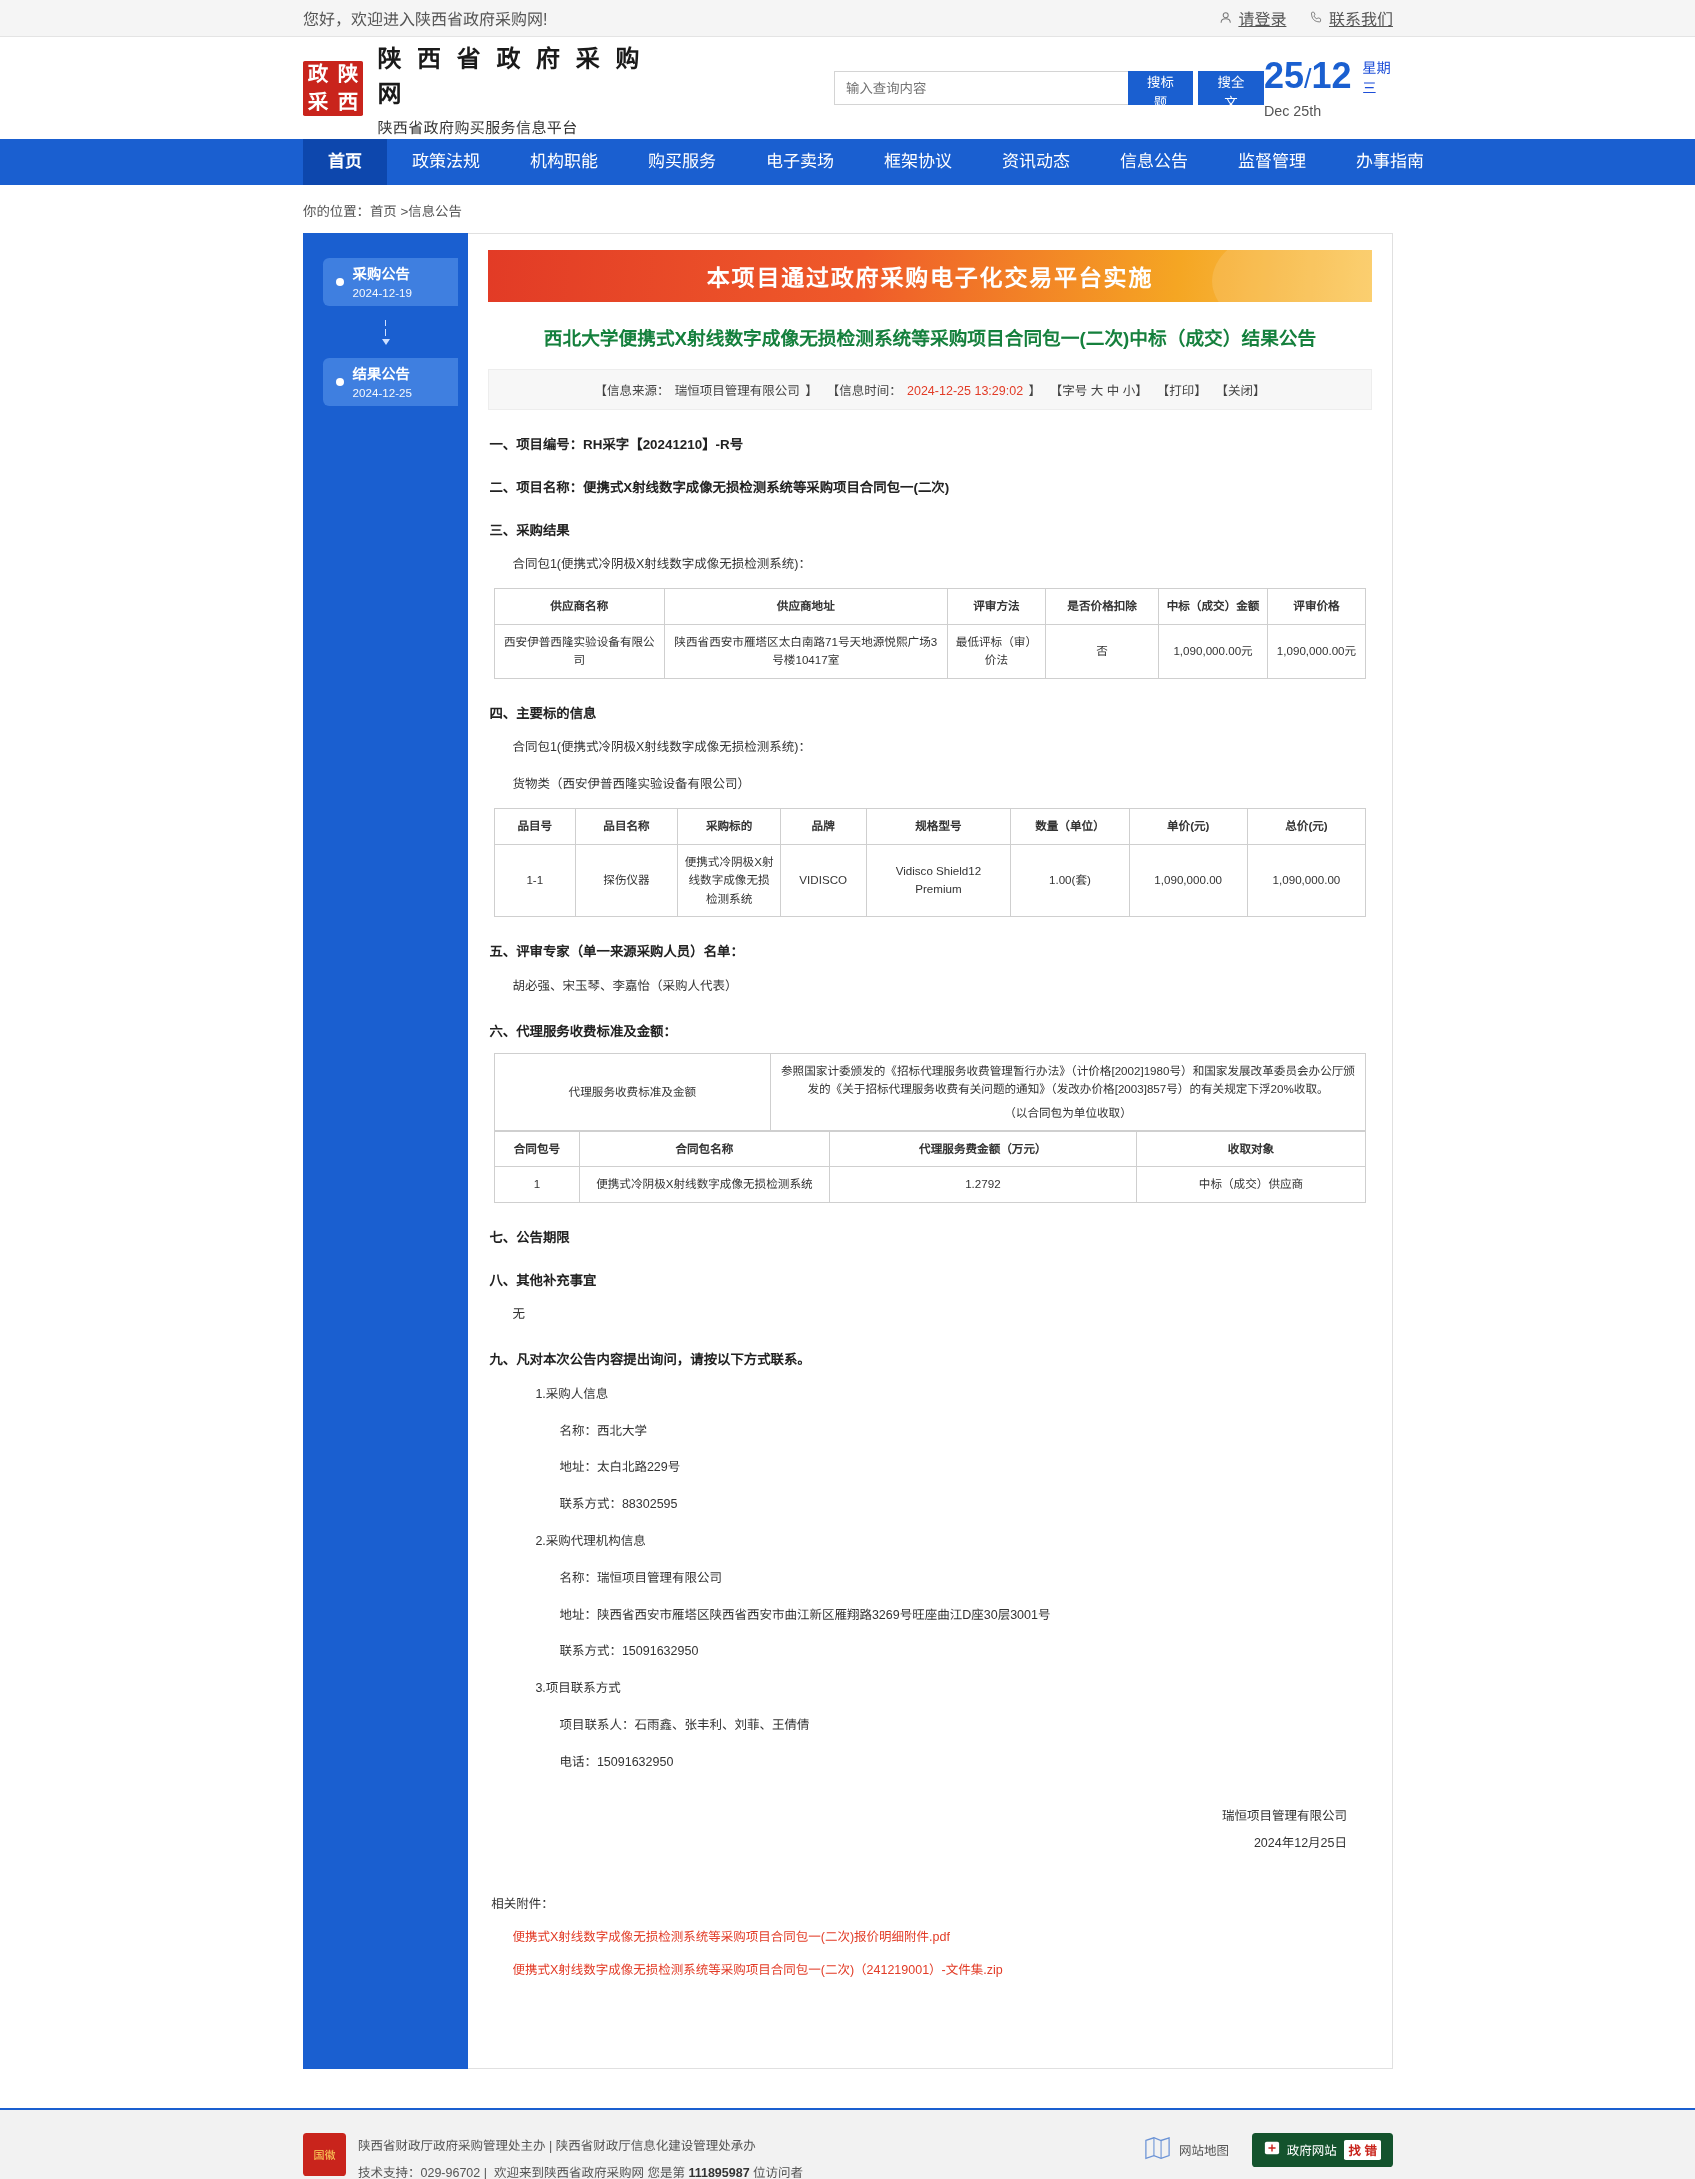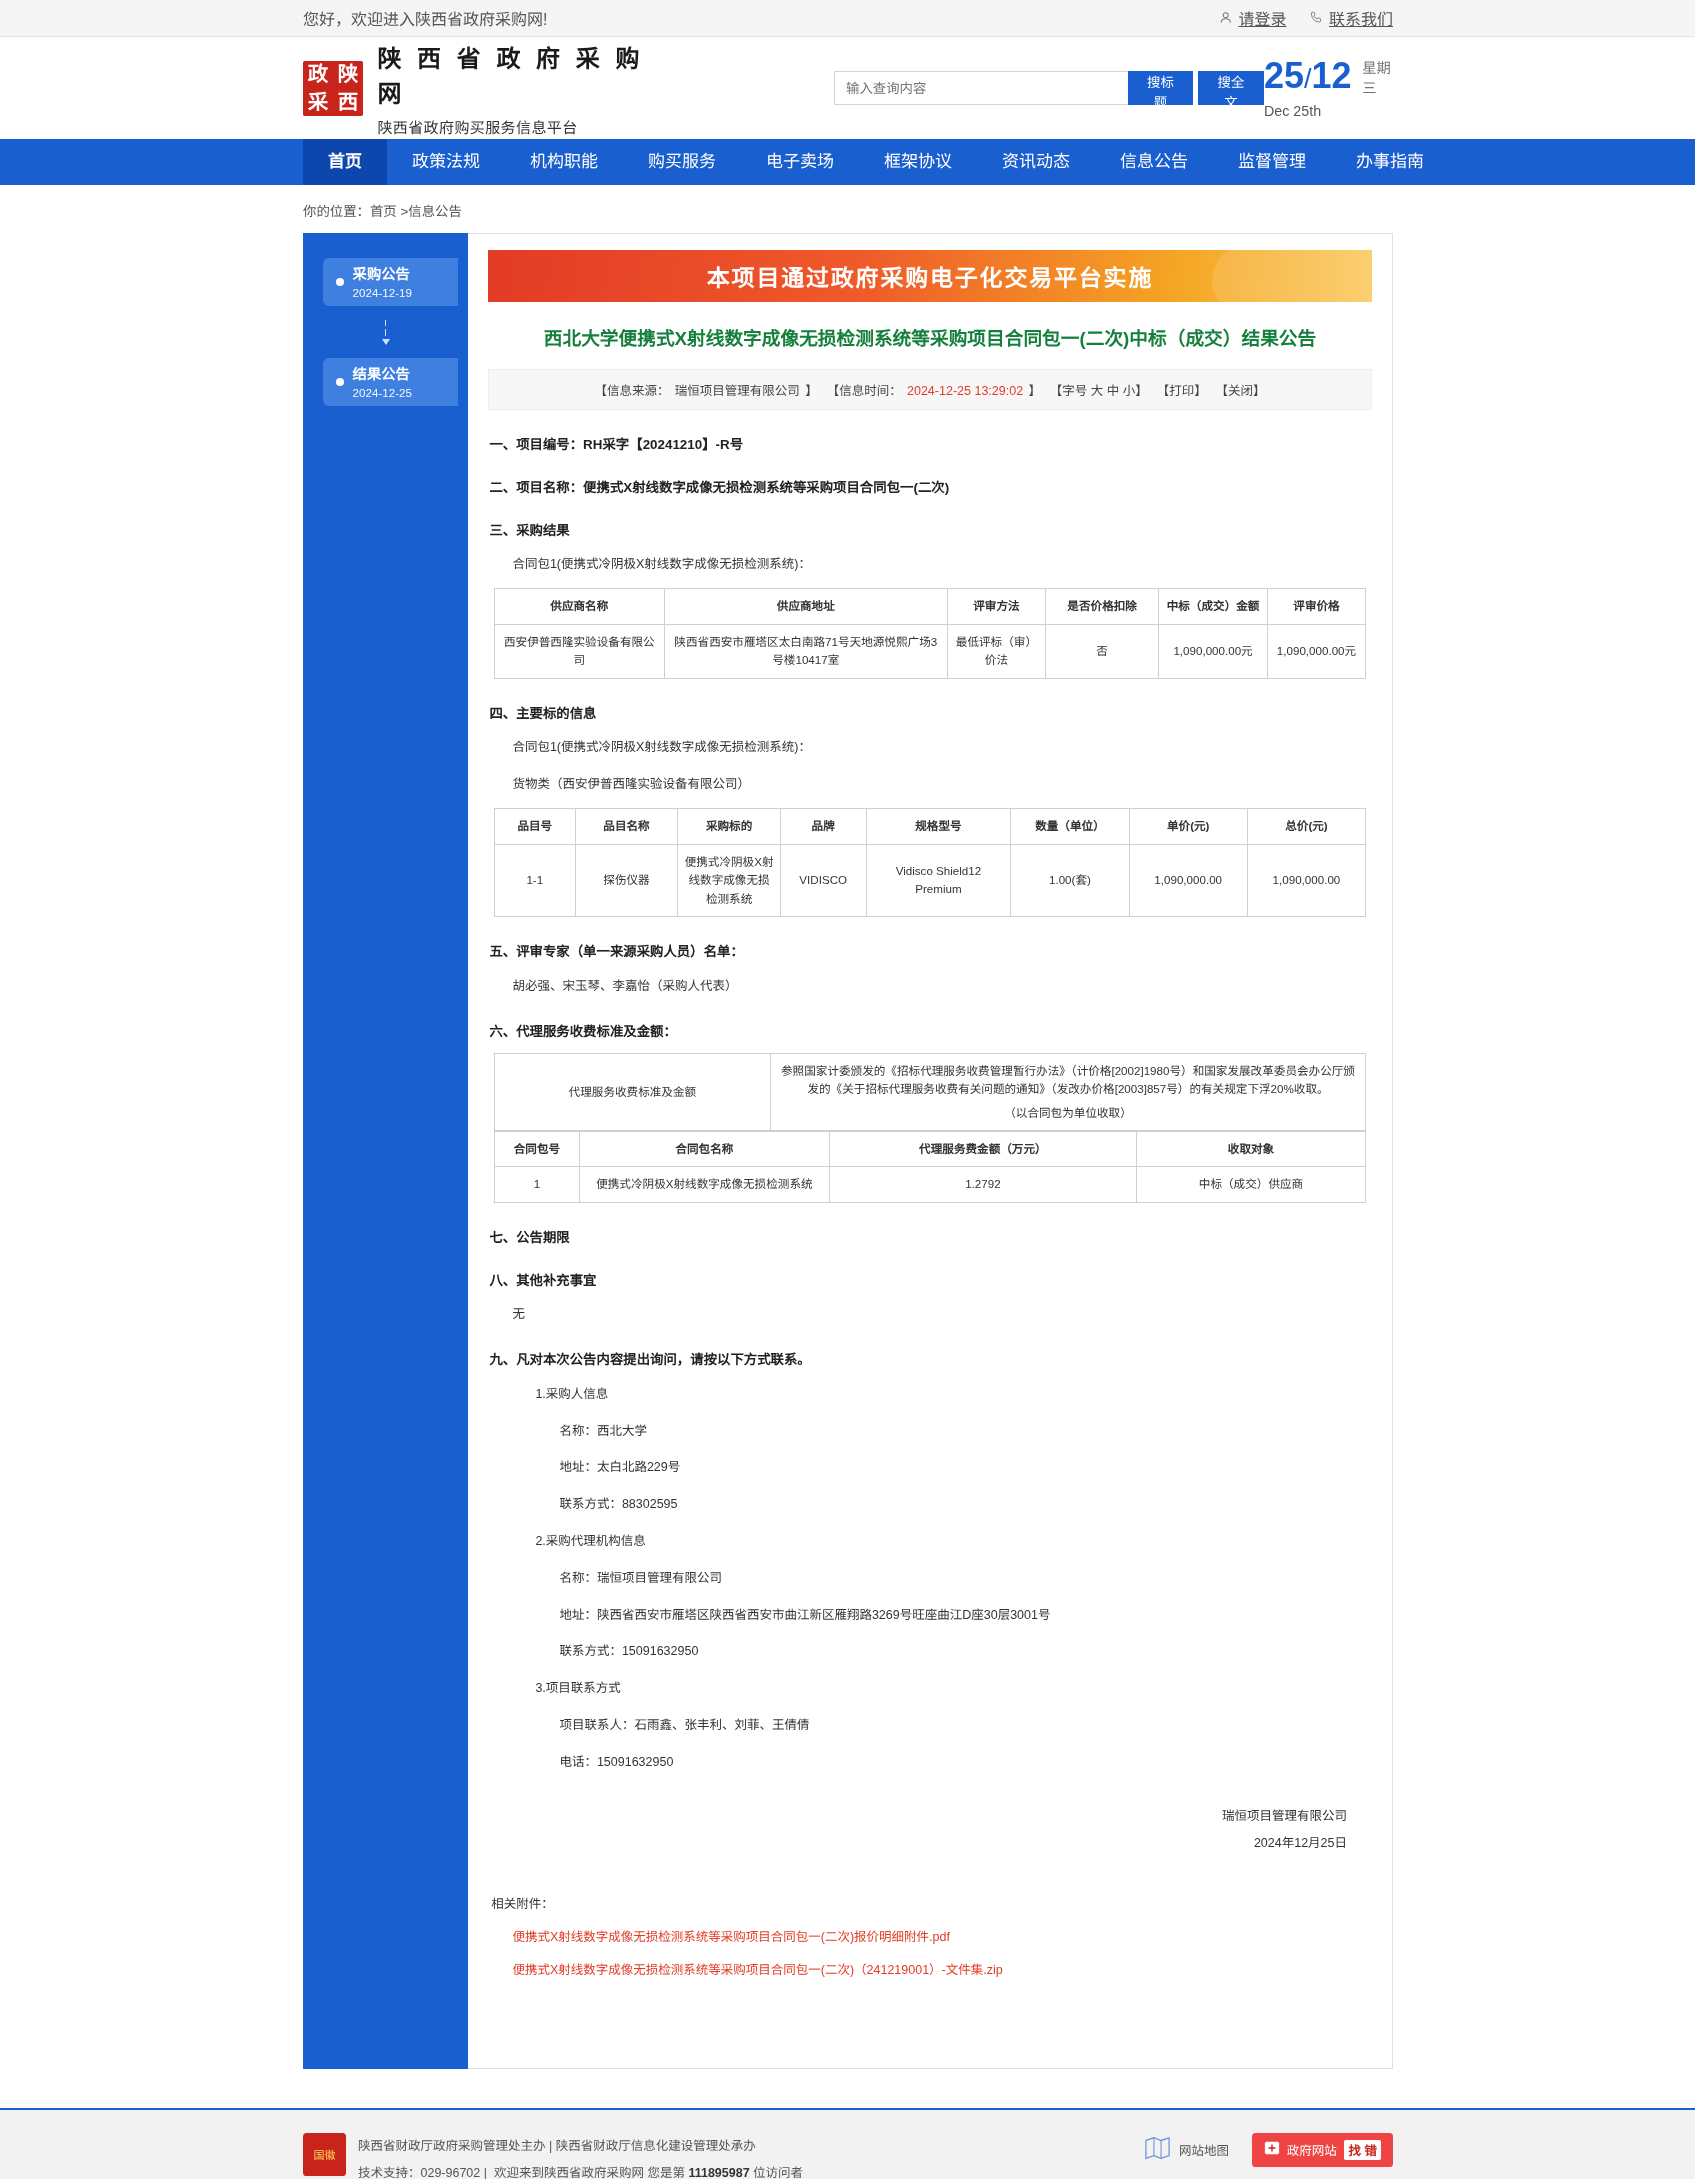--- a/index.html
+++ b/index.html
@@ -64,21 +64,21 @@
     height: 34px; padding: 0 15px;
     background: #1a5fd0; color: #fff; border: none;
     font-size: 13.4px; cursor: pointer;
     font-family: "Liberation Sans", sans-serif;
   }
   .search-btn + .search-btn { margin-left: 4.5px; }
   .date-block { margin-left: auto; display: flex; align-items: flex-start; gap: 10.7px; }
   .date-big { color: #1a5fd0; font-size: 36px; font-weight: bold; line-height: 1; }
   .date-big .slash { font-weight: normal; font-size: 27px; color: #1a5fd0; }
   .date-sub { font-size: 14.3px; color: #555; margin-top: 9px; }
-  .weekday { font-size: 14.3px; color: #737373; line-height: 1.35; padding-top: 1.8px; }
+  .weekday { font-size: 14.3px; color: #1d4ed8; line-height: 1.35; padding-top: 1.8px; }
 
   
   .nav {
     height: 46px; background: #1a5fd0;
     display: flex; align-items: center;
     padding: 0 303px;
   }
   .nav-item {
     color: #fff; font-size: 17px; padding: 0 25px; line-height: 46px;
     cursor: pointer; white-space: nowrap;
@@ -225,21 +225,21 @@
     display: flex; align-items: center; justify-content: center;
     font-size: 11px; text-align: center; line-height: 1.1;
     margin-right: 12px; flex: 0 0 43px;
     font-family: Liberation Sans, sans-serif;
   }
   .f-lines { line-height: 2.1; }
   .f-lines .bold { font-weight: bold; color: #333; }
   .f-icons { margin-left: auto; display: flex; align-items: center; gap: 23px; }
   .map-link { display: flex; align-items: center; gap: 8px; color: #555; }
   .gov-badge {
-    background: #ef4444; color: #fff; border-radius: 3.6px;
+    background: #14532d; color: #fff; border-radius: 3.6px;
     display: flex; align-items: center; gap: 7.1px;
     padding: 6.2px 11.6px; font-size: 12.5px; white-space: nowrap;
   }
   .gov-badge .b2 { background: #fff; color: #c9241c; padding: 0.9px 4.5px; border-radius: 1.8px; font-weight: bold;}
 </style>
 </head>
 <body>
 
 <div class="topbar">
   <div class="topbar-inner">

